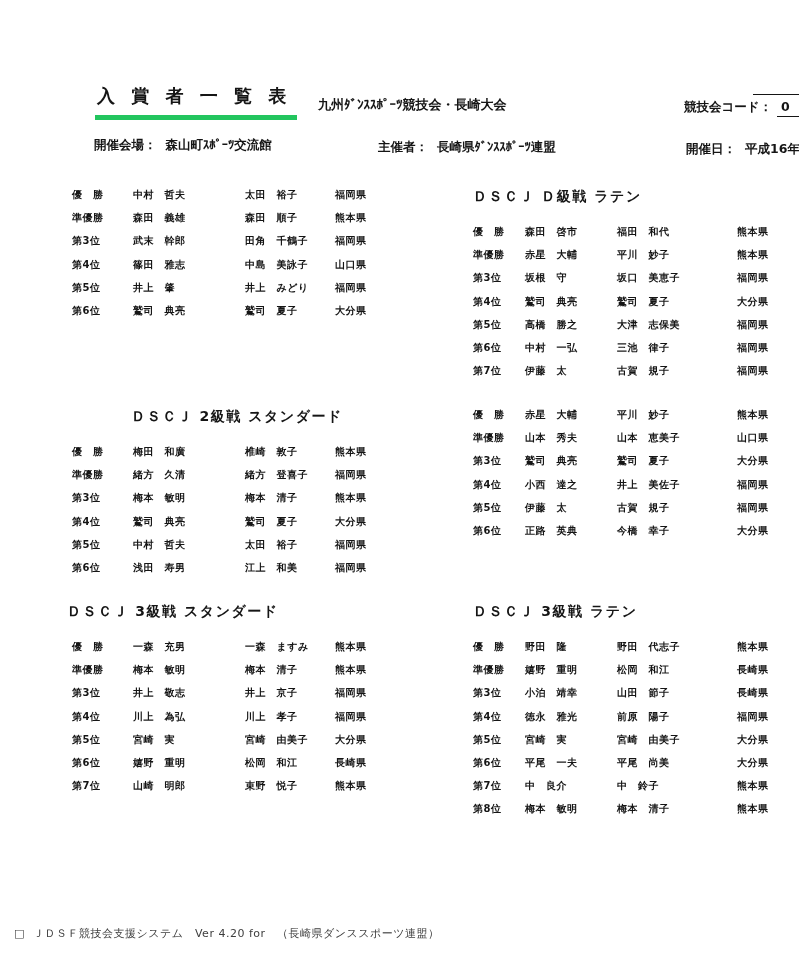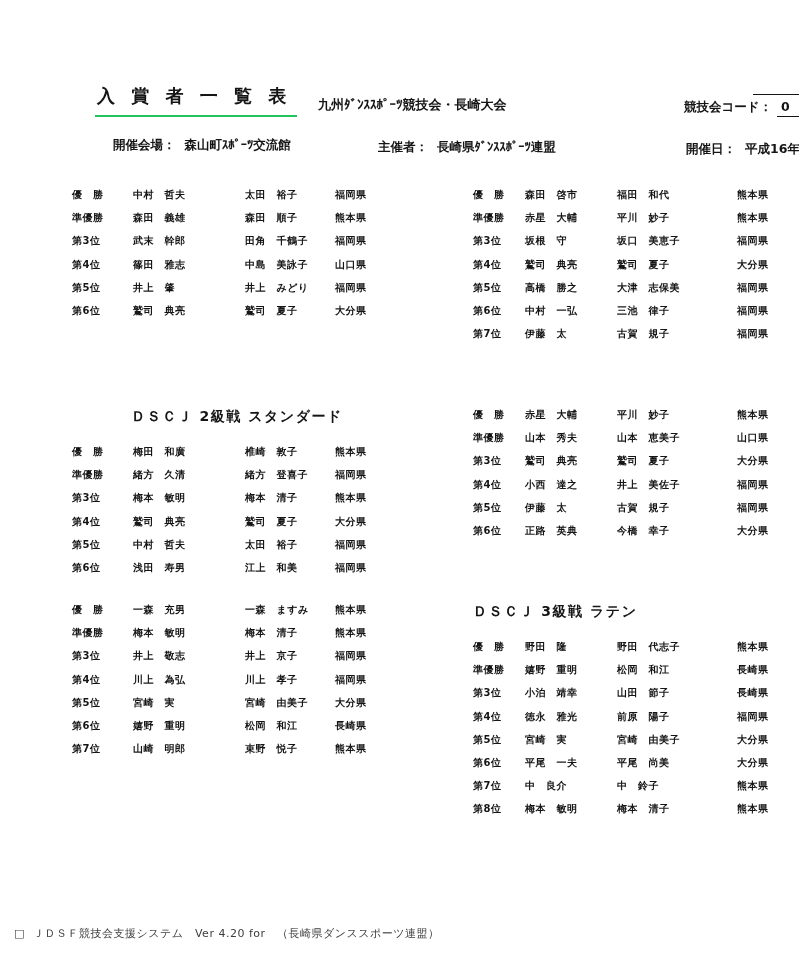--- a/index.html
+++ b/index.html
@@ -4,29 +4,29 @@
 <style>
   html,body{margin:0;padding:0;}
   body{
     width:799px;height:975px;position:relative;background:#ffffff;overflow:hidden;
     font-family:"DejaVu Sans","Liberation Sans",sans-serif;color:#151515;
   }
   .abs{position:absolute;}
   
   .doc-title{
     left:95px;top:84px;font-size:18px;font-weight:bold;letter-spacing:5px;
-    border-bottom:2px solid #22c55e;padding:0 6px 7px 2px;white-space:nowrap;
+    border-bottom:5px solid #22c55e;padding:0 6px 7px 2px;white-space:nowrap;
   }
   .event-name{left:318px;top:96px;font-size:13px;font-weight:bold;white-space:nowrap;text-align:right;}
   .code-wrap{left:684px;top:99px;font-size:12.5px;font-weight:bold;white-space:nowrap;}
   .code-value{display:inline-block;margin-left:5px;letter-spacing:5px;border-bottom:1.5px solid #151515;padding:0 4px 2px 4px;}
   .code-overline{left:753px;top:94px;width:46px;height:1px;background:#151515;}
   .meta-row{font-size:12.5px;font-weight:bold;white-space:nowrap;}
   .meta-label{margin-right:9px;}
-  .venue-wrap{left:113px;top:137px;}
+  .venue-wrap{left:94px;top:137px;}
   .organizer-wrap{left:378px;top:139px;}
   .date-wrap{left:686px;top:141px;}
   
   .section{position:absolute;}
   .sec-left{width:340px;}
   .sec-right{width:326px;}
   .sec-title{font-size:14px;font-weight:bold;letter-spacing:1.5px;white-space:nowrap;margin:0 0 20px 0;line-height:17px;}
   .row{position:relative;height:23.2px;font-size:10px;font-weight:bold;white-space:nowrap;}
   .row span{position:absolute;top:0;letter-spacing:0.5px;}
   .sec-left .rank{left:5px;}   .sec-left .male{left:66px;}  .sec-left .female{left:178px;} .sec-left .pref{left:268px;}
@@ -121,20 +121,21 @@
     </div>
   <div class="row">
       <span class="rank">第6位</span>
       <span class="male">浅田　寿男</span>
       <span class="female">江上　和美</span>
       <span class="pref">福岡県</span>
     </div>
 </div>
 
 <div id="sec2" class="section sec-left">
+  <div class="sec-title">ＤＳＣＪ 3級戦 スタンダード</div>
   <div class="row">
       <span class="rank">優　勝</span>
       <span class="male">一森　充男</span>
       <span class="female">一森　ますみ</span>
       <span class="pref">熊本県</span>
     </div>
   <div class="row">
       <span class="rank">準優勝</span>
       <span class="male">梅本　敏明</span>
       <span class="female">梅本　清子</span>
@@ -166,20 +167,21 @@
     </div>
   <div class="row">
       <span class="rank">第7位</span>
       <span class="male">山崎　明郎</span>
       <span class="female">束野　悦子</span>
       <span class="pref">熊本県</span>
     </div>
 </div>
 
 <div id="sec3" class="section sec-right">
+  <div class="sec-title">ＤＳＣＪ Ｄ級戦 ラテン</div>
   <div class="row">
       <span class="rank">優　勝</span>
       <span class="male">森田　啓市</span>
       <span class="female">福田　和代</span>
       <span class="pref">熊本県</span>
     </div>
   <div class="row">
       <span class="rank">準優勝</span>
       <span class="male">赤星　大輔</span>
       <span class="female">平川　妙子</span>

